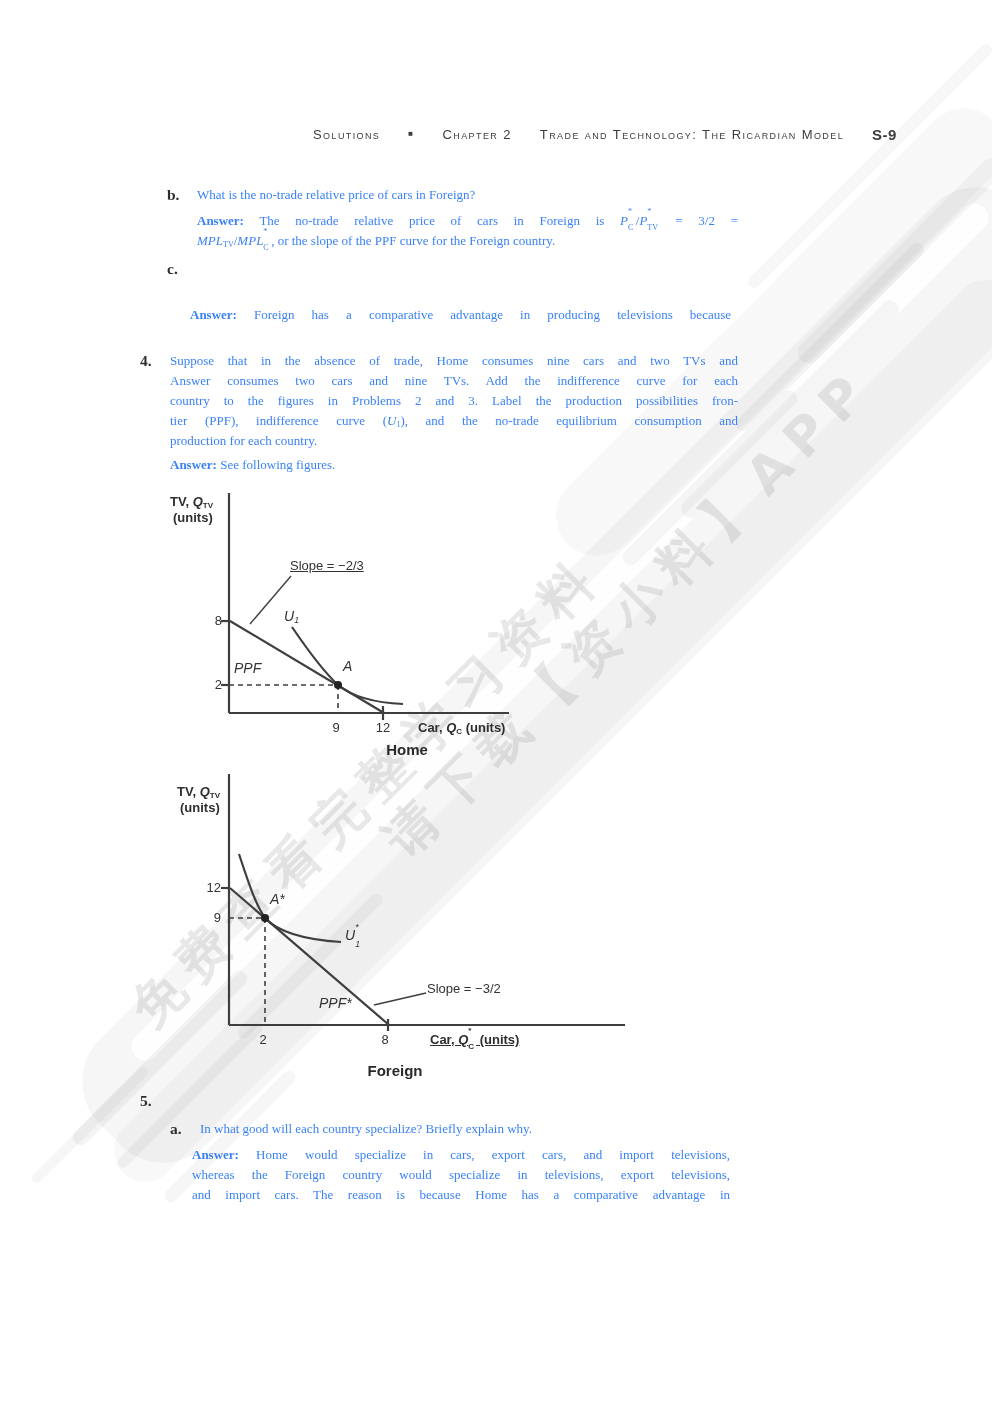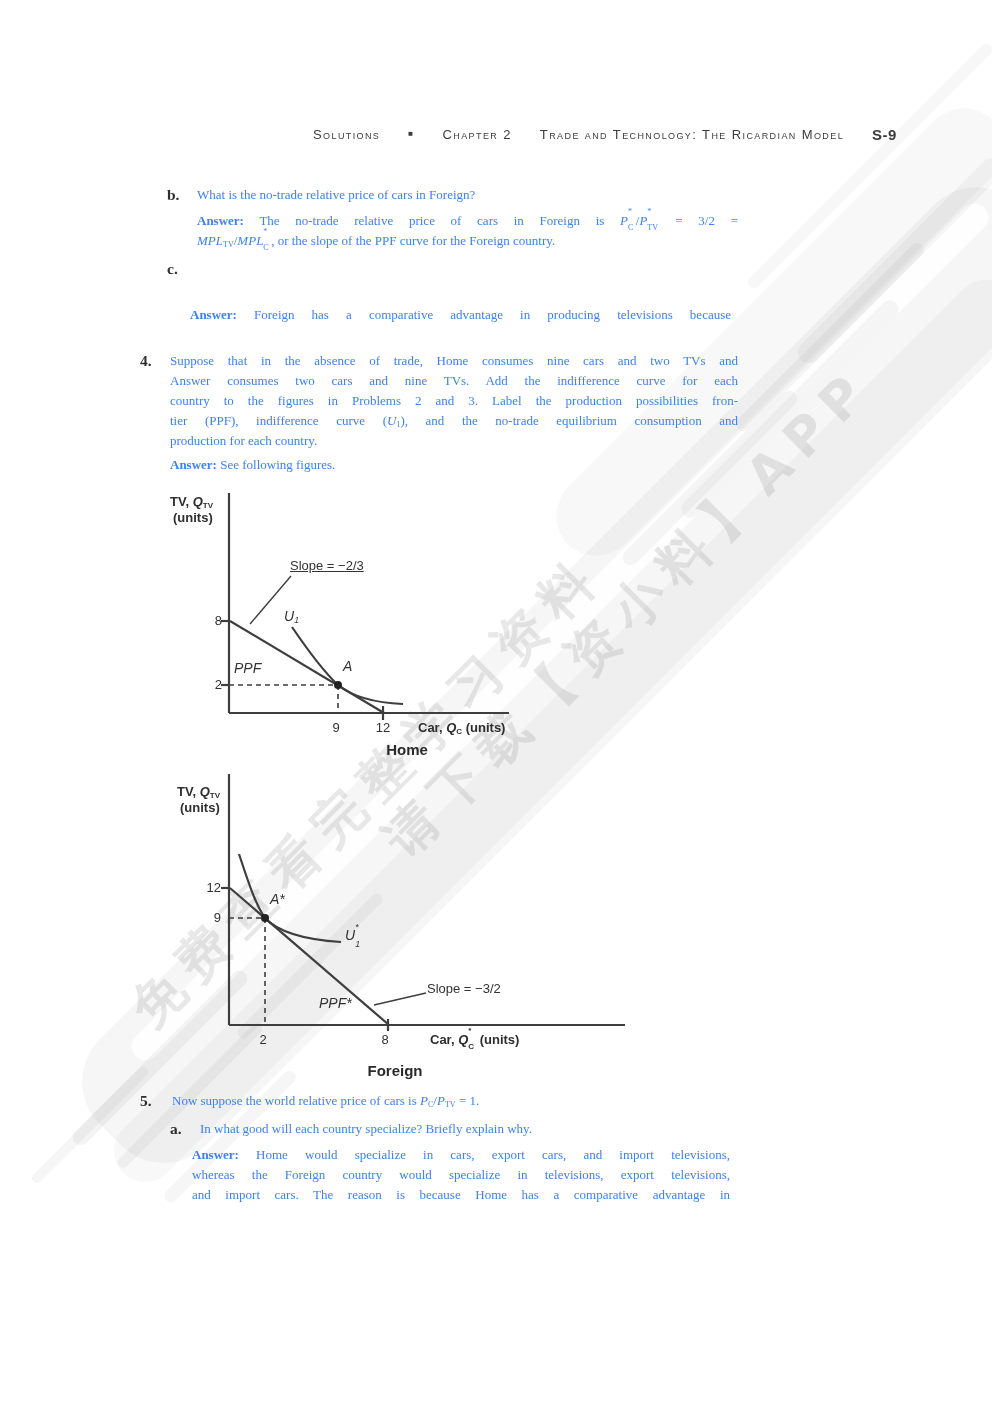--- a/index.html
+++ b/index.html
@@ -154,26 +154,25 @@
     <div class="flabel fbold" style="left:2px;top:12px;">TV, <i>Q</i><sub>TV</sub></div>
     <div class="flabel fbold" style="left:5px;top:28px;">(units)</div>
     <div class="flabel tick" style="left:20px;top:108px;width:26px;">12</div>
     <div class="flabel fital" style="left:95px;top:120px;"><i>A</i>*</div>
     <div class="flabel tick" style="left:20px;top:138px;width:26px;">9</div>
     <div class="flabel fital" style="left:170px;top:156px;"><i>U</i><span class="ss"><sup>*</sup><sub>1</sub></span></div>
     <div class="flabel" style="left:252px;top:209px;">Slope = −3/2</div>
     <div class="flabel fital" style="left:144px;top:224px;">PPF*</div>
     <div class="flabel tickc" style="left:78px;top:260px;width:20px;">2</div>
     <div class="flabel tickc" style="left:200px;top:260px;width:20px;">8</div>
-    <div class="flabel fbold" style="left:255px;top:260px;">Car, <i>Q</i><span class="ss"><sup>*</sup><sub>C</sub></span> (units)</div>
+    <div class="flabel fbold" style="left:255px;top:260px;text-decoration:underline;">Car, <i>Q</i><span class="ss"><sup>*</sup><sub>C</sub></span> (units)</div>
     <div class="flabel ftitle" style="left:160px;top:291px;width:120px;">Foreign</div>
   </div>
 
   <div class="abs marker" style="left:140px;top:1091px;">5.</div>
-  <div class="abs body-txt nl" style="left:172px;top:1091px;width:566px;">Now suppose the world relative price of cars is <i>P</i><sub>C</sub>/<i>P</i><sub>TV</sub> = 1.</div>
 
   <div class="abs marker" style="left:170px;top:1119px;">a.</div>
   <div class="abs body-txt nl" style="left:200px;top:1119px;width:538px;">In what good will each country specialize? Briefly explain why.</div>
   <div class="abs body-txt" style="left:192px;top:1145px;width:538px;">
     <div class="jl"><b>Answer:</b> Home would specialize in cars, export cars, and import televisions,</div>
     <div class="jl">whereas the Foreign country would specialize in televisions, export televisions,</div>
     <div class="jl">and import cars. The reason is because Home has a comparative advantage in</div>
   </div>
 
 </div>

